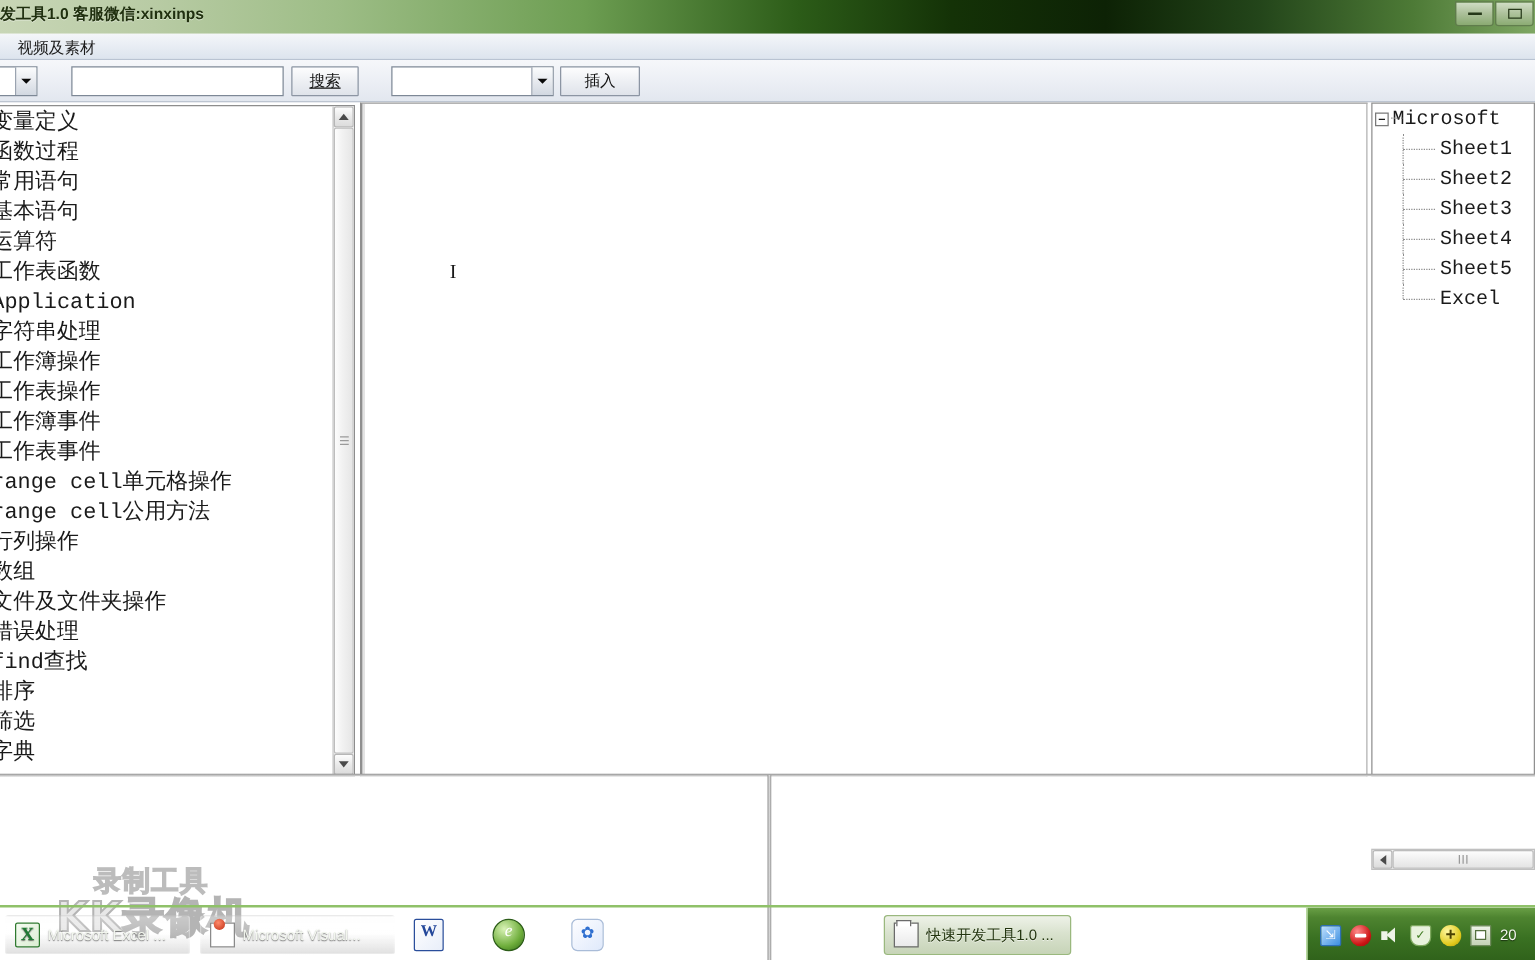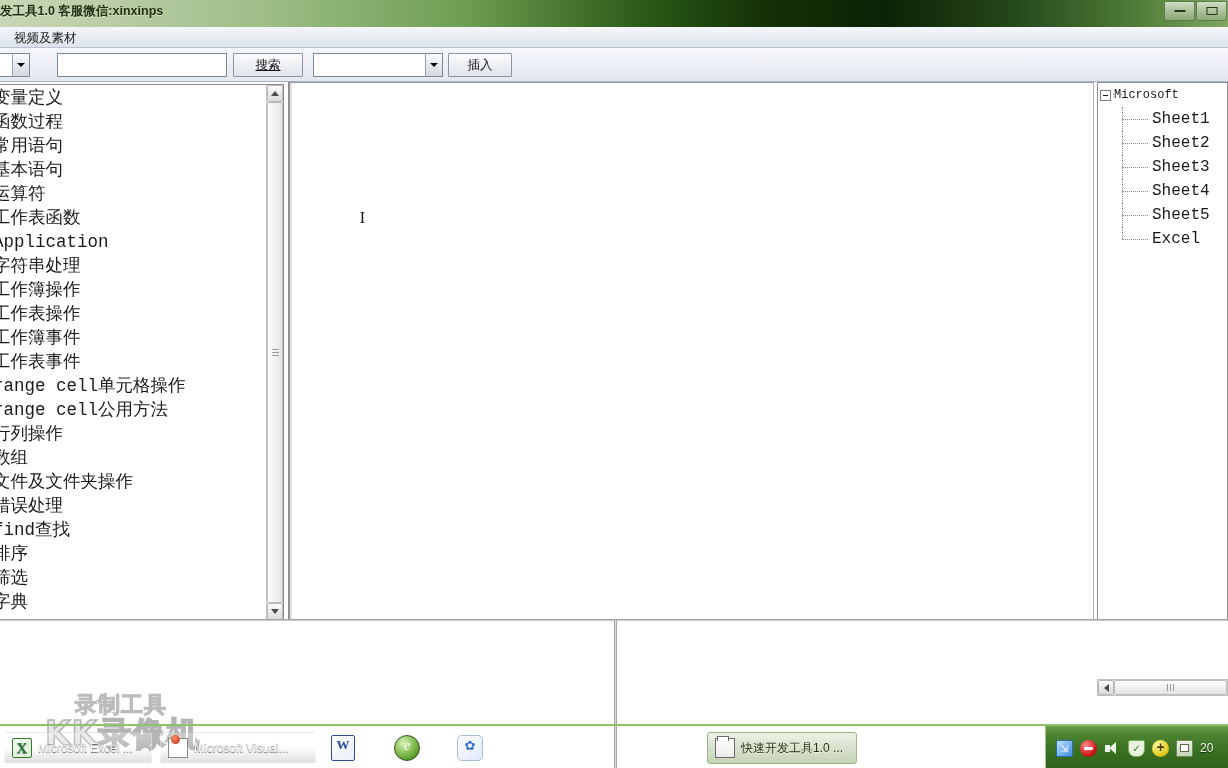--- a/index.html
+++ b/index.html
@@ -87,21 +87,21 @@
     font-family:"Liberation Sans",sans-serif;
   }
   .tbtn{
     position:absolute; top:5px; height:24px;
     background:linear-gradient(to bottom,#fdfdfe,#eef0f4 48%,#dfe3ea);
     border:1px solid #8c95a3; border-radius:1px;
     font-size:12.5px; color:#111;
     display:flex; align-items:center; justify-content:center;
     white-space:nowrap; font-family:"Liberation Sans",sans-serif;
   }
-  #btnSearch{ left:233px; width:70px;text-decoration:underline; }
+  #btnSearch{ left:233px; width:54px;text-decoration:underline; }
   #combo2{ left:313px; width:130px; }
   #btnInsert{ left:448px; width:64px; }
 
   
   #main{
     position:absolute; left:0; top:82px; width:1228px; height:642px;
     background:#ffffff;
   }
 
   
@@ -163,21 +163,21 @@
 
   
   #treeWrap{
     position:absolute; left:1097px; top:0px; width:131px; height:539px;
     background:#ffffff; border:1px solid #909090;
     overflow:hidden;
   }
   .troot{
     position:relative; height:24px; line-height:24px; padding-left:16px;
     font-family:"Liberation Mono","DejaVu Sans Mono",monospace;
-    font-size:12px; color:#1a1a1a; white-space:nowrap;
+    font-size:16px; color:#1a1a1a; white-space:nowrap;
   }
   .tbox{
     position:absolute; left:2px; top:7px; width:11px; height:11px;
     border:1px solid #7a7a7a; background:#fff;
   }
   .tbox:before{
     content:""; position:absolute; left:2px; top:4px; width:5px; height:1px; background:#1a1a1a;
   }
   .troot .dash{
     position:absolute; left:15px; top:11px; width:9px; height:1px;

